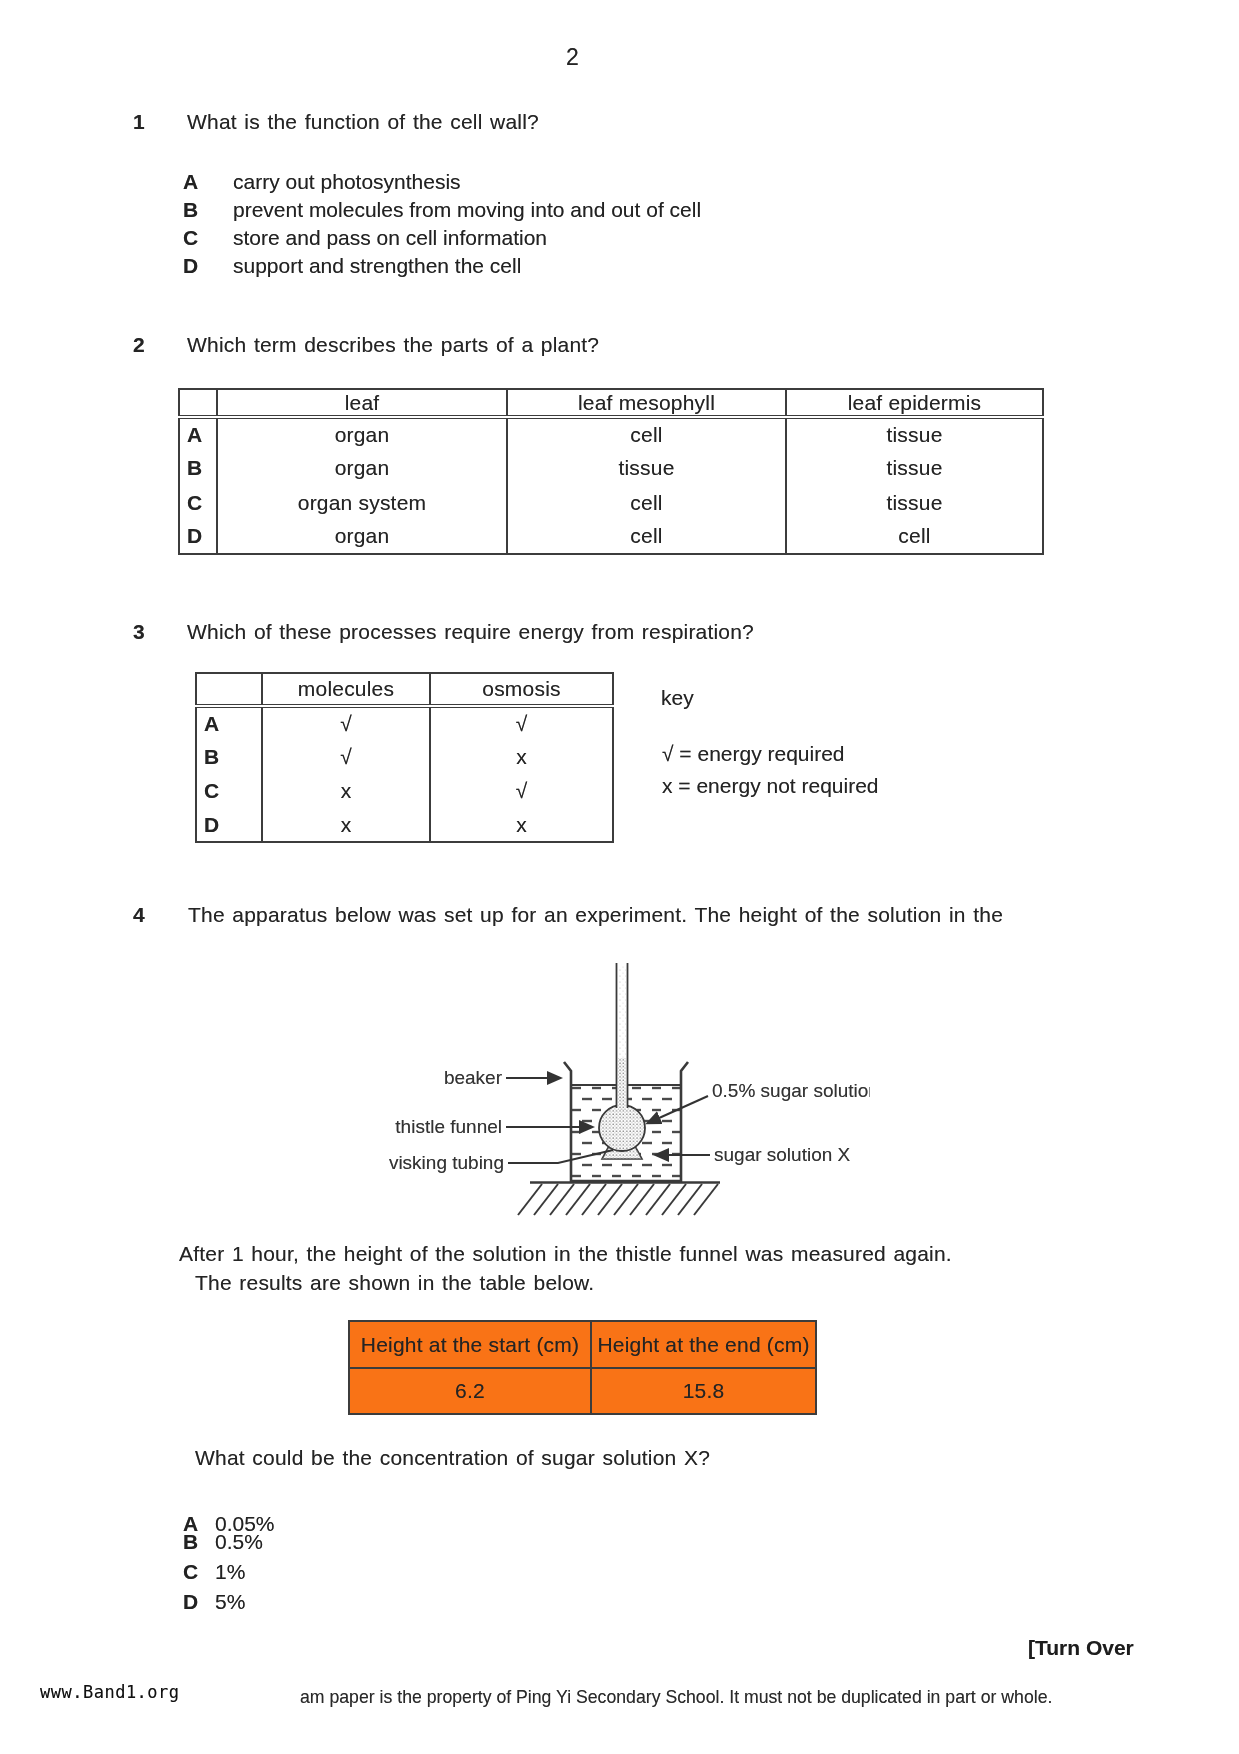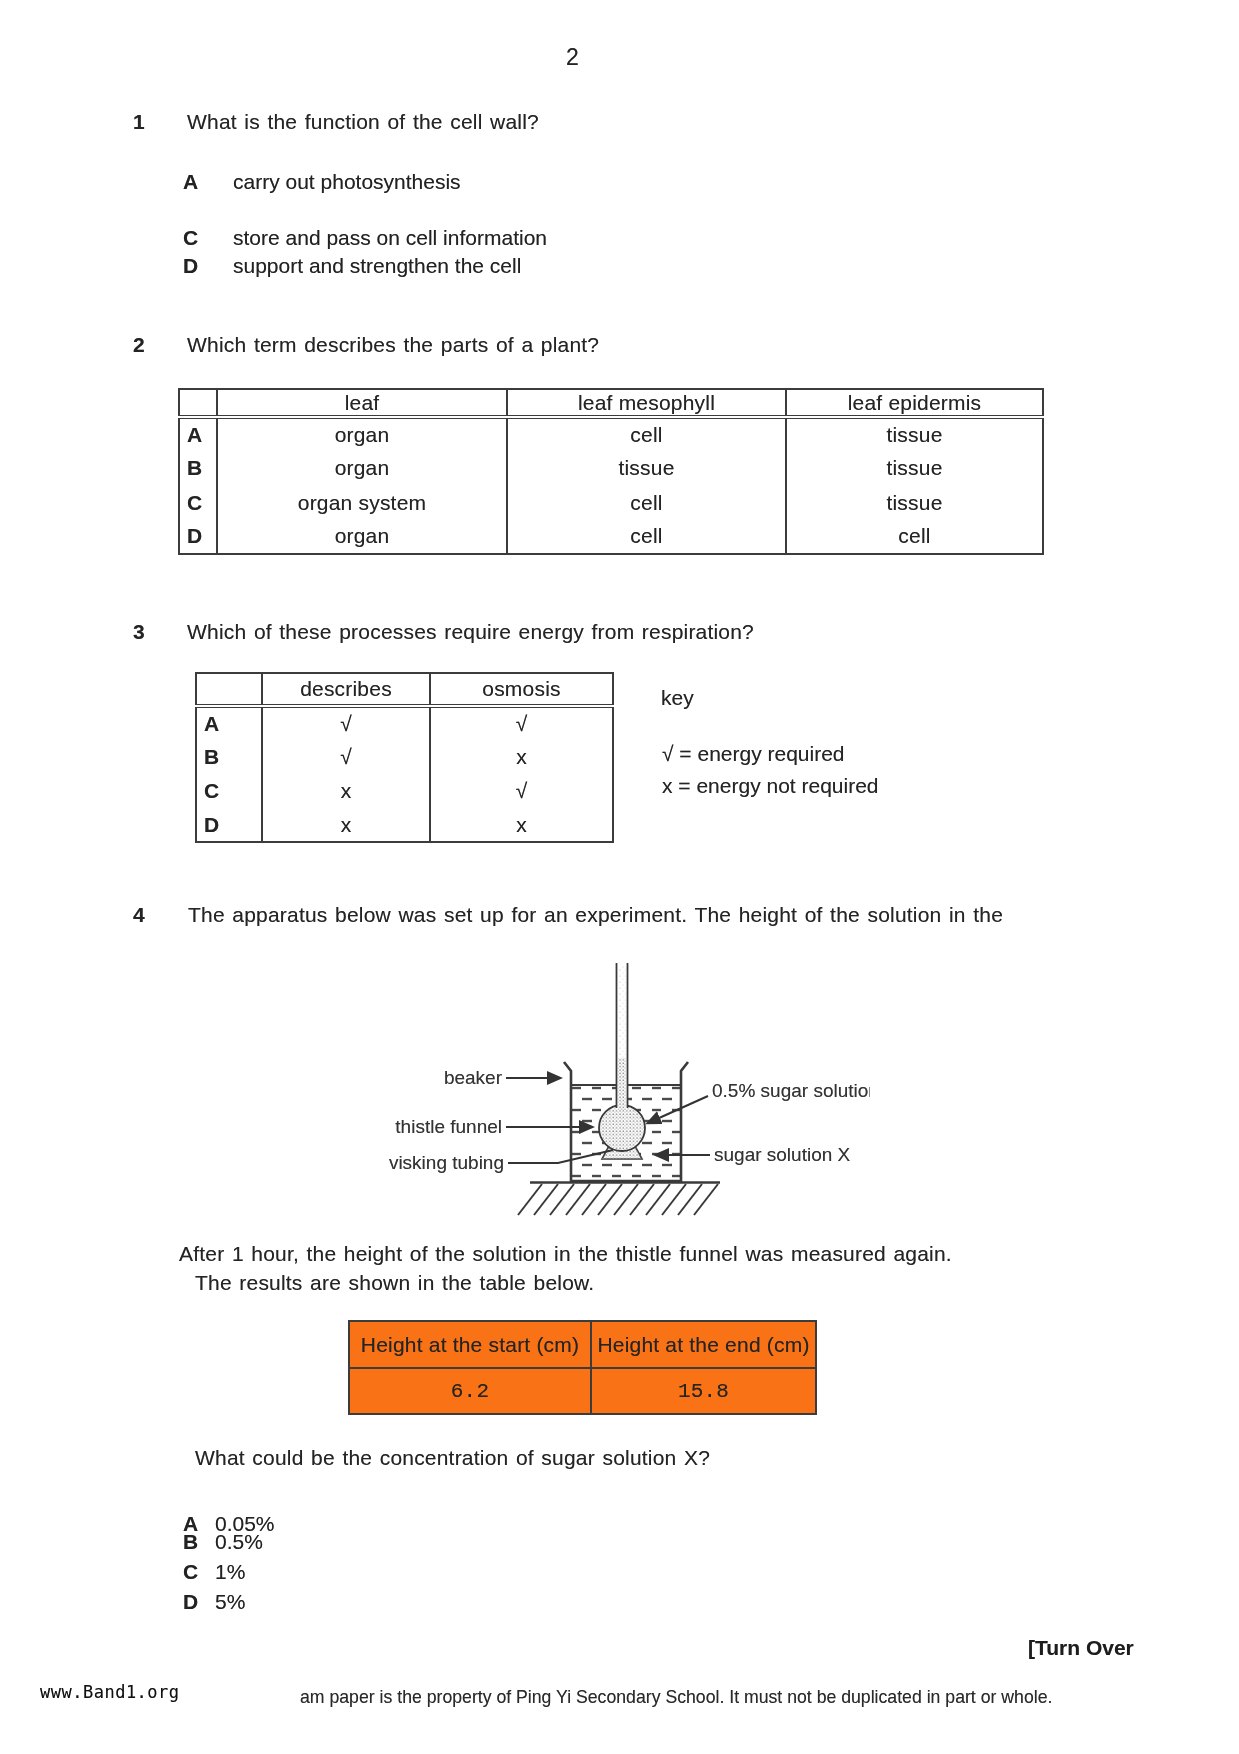--- a/index.html
+++ b/index.html
@@ -35,20 +35,23 @@
 <div class="page">
 
   <div class="pagenum">2</div>
 
   <div class="txt qnum" style="left:133px; top:110px;">1</div>
   <div class="txt" style="left:187px; top:110px;">What is the function of the cell wall?</div>
 
   <div class="opt q1opt" style="top:170px;">
     <span class="letter">A</span><span>carry out photosynthesis</span>
   </div>
+  <div class="opt q1opt" style="top:198px;">
+    <span class="letter">B</span><span>prevent molecules from moving into and out of cell</span>
+  </div>
   <div class="opt q1opt" style="top:226px;">
     <span class="letter">C</span><span>store and pass on cell information</span>
   </div>
   <div class="opt q1opt" style="top:254px;">
     <span class="letter">D</span><span>support and strengthen the cell</span>
   </div>
 
   <div class="txt qnum" style="left:133px; top:333px;">2</div>
   <div class="txt" style="left:187px; top:333px;">Which term describes the parts of a plant?</div>
 
@@ -98,21 +101,21 @@
 
   <table class="qtable" style="left:195px; top:672px; width:417px; height:168px;">
     <colgroup>
         <col style="width:66px">
         <col style="width:168px">
         <col style="width:183px">
       </colgroup>
     <tbody>
         <tr class="head" style="height:33px;">
       <td class="lab"></td>
-      <td>describes</td>
+      <td>molecules</td>
       <td>osmosis</td>
     </tr>
     <tr style="height:34px;">
       <td class="lab">A</td>
       <td>√</td>
       <td>√</td>
     </tr>
     <tr style="height:34px;">
       <td class="lab">B</td>
       <td>√</td>
@@ -210,21 +213,21 @@
   <table class="rtable" style="left:348px; top:1320px; width:467px; height:92px;">
     <colgroup>
         <col style="width:242px">
         <col style="width:225px">
       </colgroup>
     <tbody>
         <tr style="height:47px;">
       <td>Height at the start (cm)</td>
       <td>Height at the end (cm)</td>
     </tr>
-    <tr style="height:46px;font-family:Liberation Mono, monospace;">
+    <tr style="height:46px;">
       <td>6.2</td>
       <td>15.8</td>
     </tr>
   </tbody>
     </table>
 
   <div class="txt" style="left:195px; top:1446px;">What could be the concentration of sugar solution X?</div>
 
   <div class="opt q4opt" style="top:1500px;margin-top:12px;">
     <span class="letter">A</span><span>0.05%</span>

